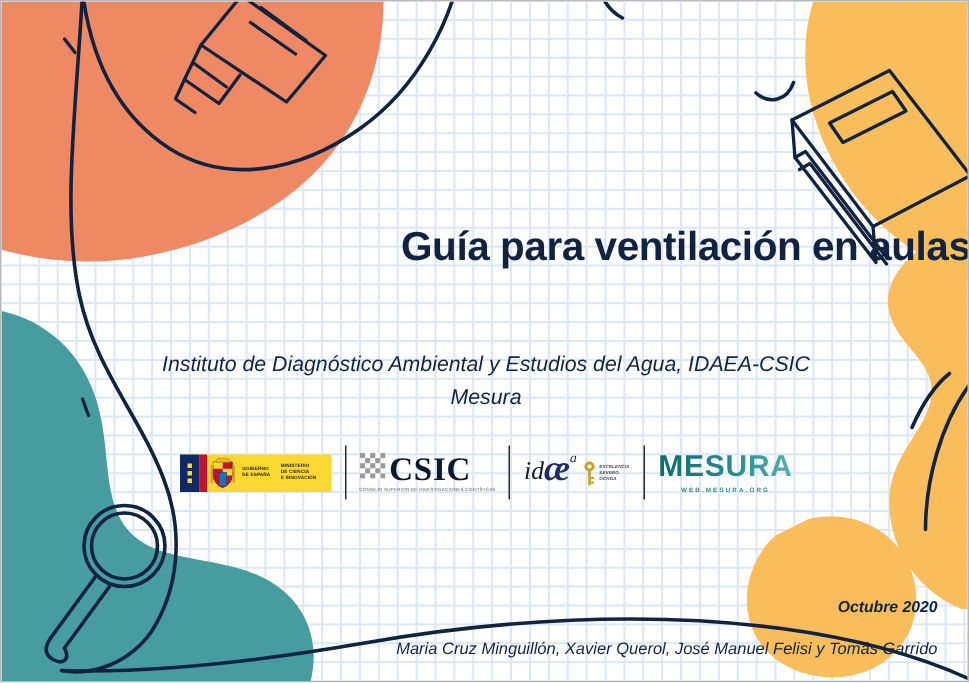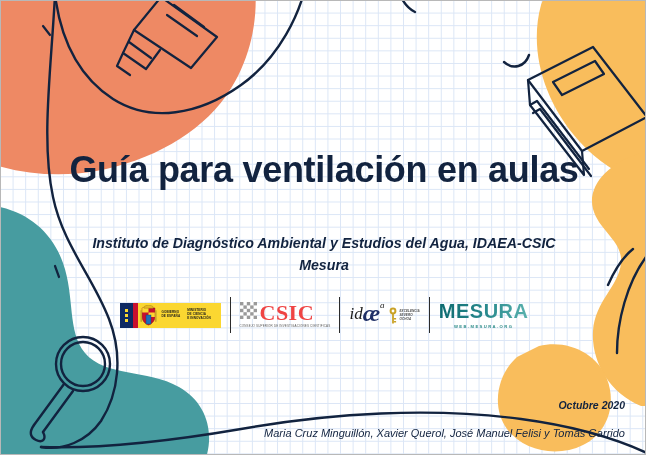--- a/index.html
+++ b/index.html
@@ -39,36 +39,35 @@
   }
   .content {
     position: absolute;
     left: 0; top: 0;
     width: 646px; height: 455px;
   }
   #title {
     position: absolute;
     left: 0; top: 148px;
     width: 646px;
-    text-align: center;
-    font-size: 36px;
+    text-align: right;
+    font-size: 27px;
     font-weight: bold;
     color: #12233f;
     letter-spacing: -0.3px;
   }
   #subtitle {
     position: absolute;
     left: 0; top: 231px;
     width: 646px;
     text-align: center;
     font-style: italic;
     font-size: 14.2px;
     color: #12233f;
     line-height: 1.55;
-    font-weight: bold;
   }
   #logos {
     position: absolute;
     left: 0; top: 296px;
     width: 646px;
     display: flex;
     justify-content: center;
     align-items: center;
     gap: 0px;
   }
@@ -133,21 +132,21 @@
   }
   .csic-mark {
     width: 17px; height: 17px;
     position: relative;
     margin-bottom: 4px;
   }
   .csic-word {
     font-family: "Liberation Serif", serif;
     font-size: 22px;
     font-weight: bold;
-    color: #ef4444;
+    color: #0f172a;
     line-height: 0.85;
     letter-spacing: 0.5px;
   }
   .csic-sub {
     font-size: 3.0px;
     color: #5d5d5d;
     letter-spacing: 0.15px;
     margin-top: 1.5px;
     white-space: nowrap;
   }

